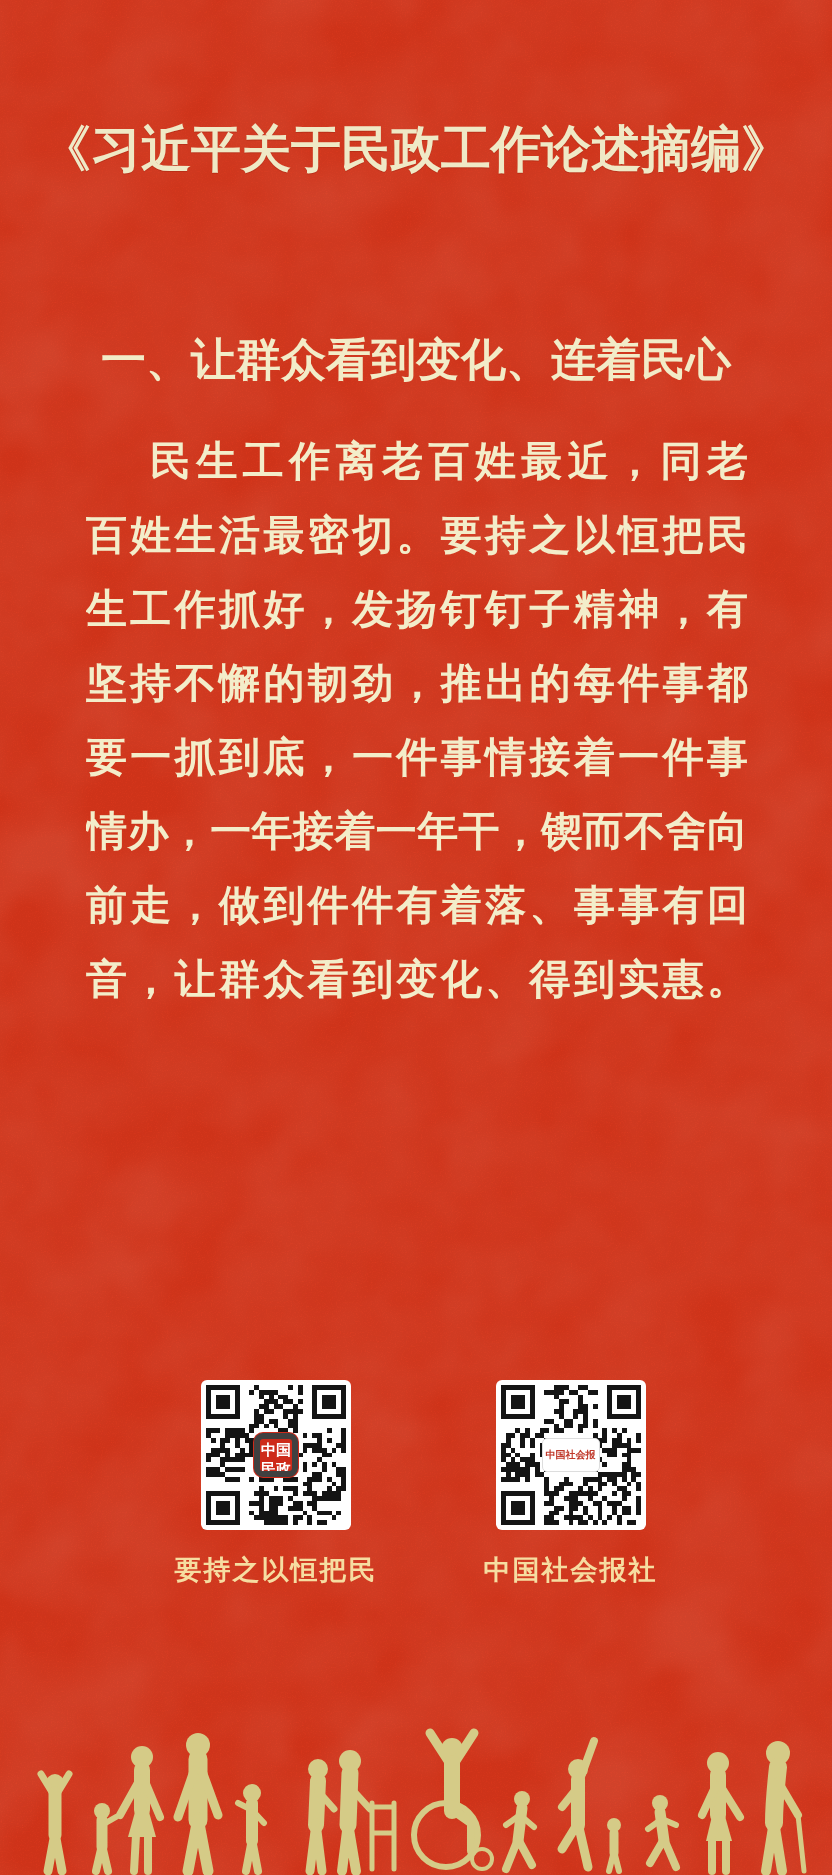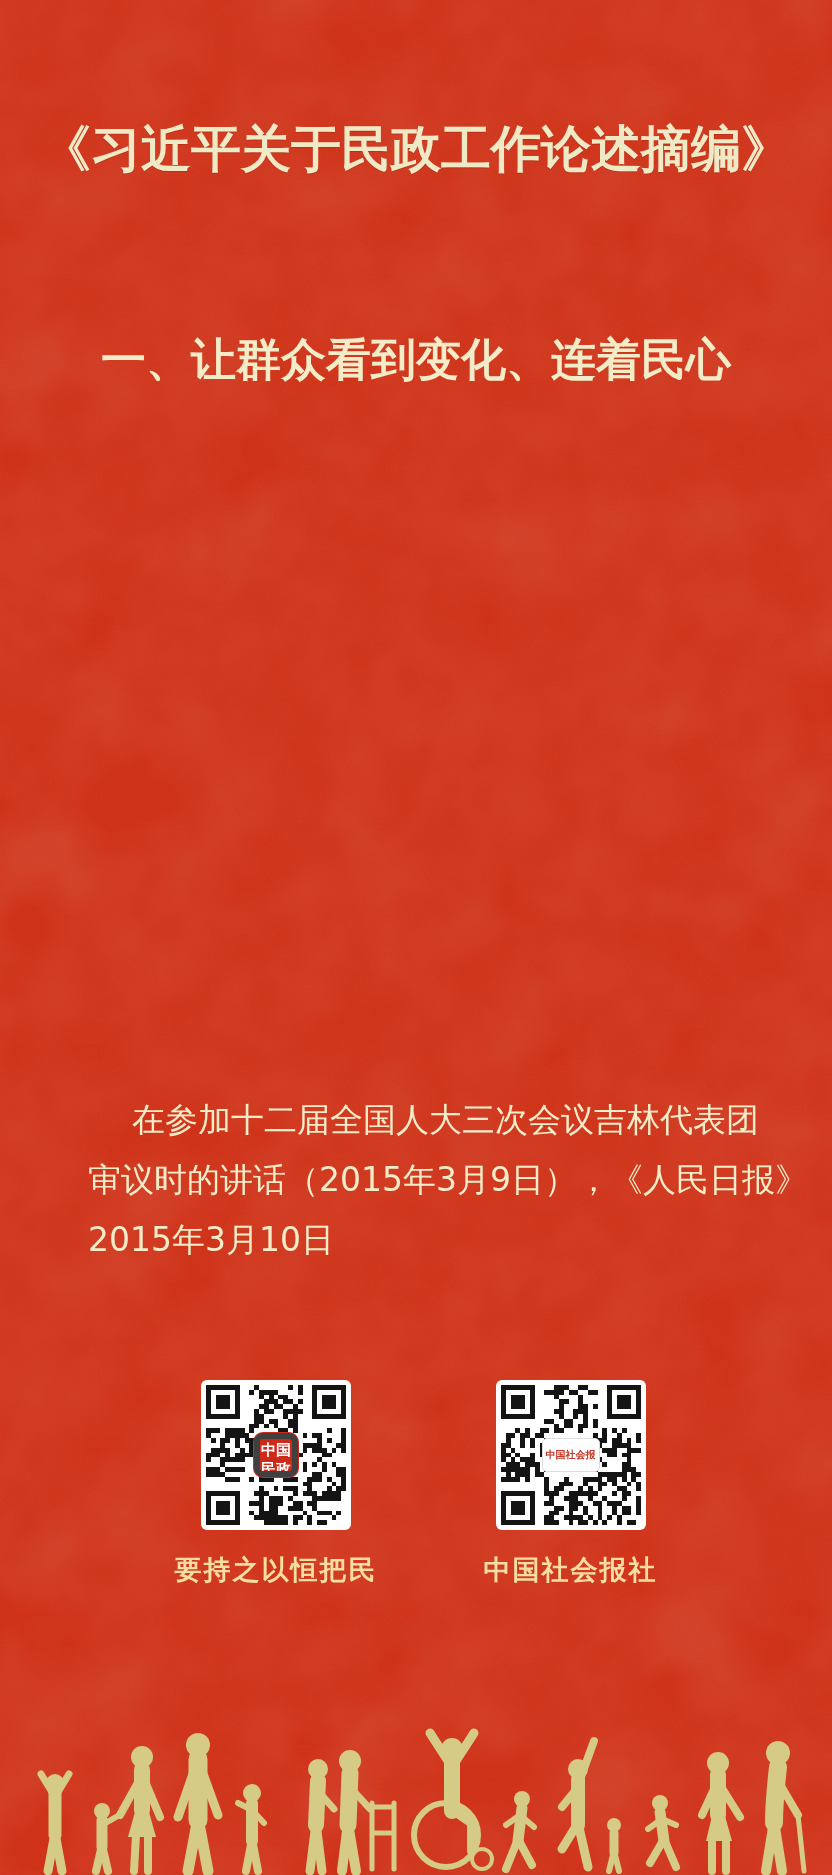--- a/index.html
+++ b/index.html
@@ -107,26 +107,31 @@
         </filter>
     </defs>
     <rect width="832" height="1875" filter="url(#grain)" opacity="0.10"></rect>
     <rect width="832" height="1875" filter="url(#blotch)" opacity="0.07"></rect>
   </svg>
 
   <h1 class="poster-title">《习近平关于民政工作论述摘编》</h1>
 
   <h2 class="section-heading">一、让群众看到变化、连着民心</h2>
 
-
-  <div class="attribution">
-    <div class="aline ind2">在参加十二届全国人大三次会议吉林代表团</div>
-    <div class="aline">审议时的讲话（2015年3月9日），《人民日报》</div>
-    <div class="aline">2015年3月10日</div>
+  <div class="quote">
+    <div class="line ind">民生工作离老百姓最近，同老</div>
+    <div class="line">百姓生活最密切。要持之以恒把民</div>
+    <div class="line">生工作抓好，发扬钉钉子精神，有</div>
+    <div class="line">坚持不懈的韧劲，推出的每件事都</div>
+    <div class="line">要一抓到底，一件事情接着一件事</div>
+    <div class="line">情办，一年接着一年干，锲而不舍向</div>
+    <div class="line">前走，做到件件有着落、事事有回</div>
+    <div class="line">音，让群众看到变化、得到实惠。</div>
   </div>
+
 
   <div class="qr-row">
     <div class="qr-item">
       <div class="qr-box">
         <svg class="qr" viewBox="0 0 29 29" shape-rendering="crispEdges">
             <rect x="10" y="0" width="1" height="1" fill="#141414"></rect>
             <rect x="17" y="0" width="1" height="1" fill="#141414"></rect>
             <rect x="19" y="0" width="1" height="1" fill="#141414"></rect>
             <rect x="9" y="1" width="1" height="1" fill="#141414"></rect>
             <rect x="11" y="1" width="1" height="1" fill="#141414"></rect>

